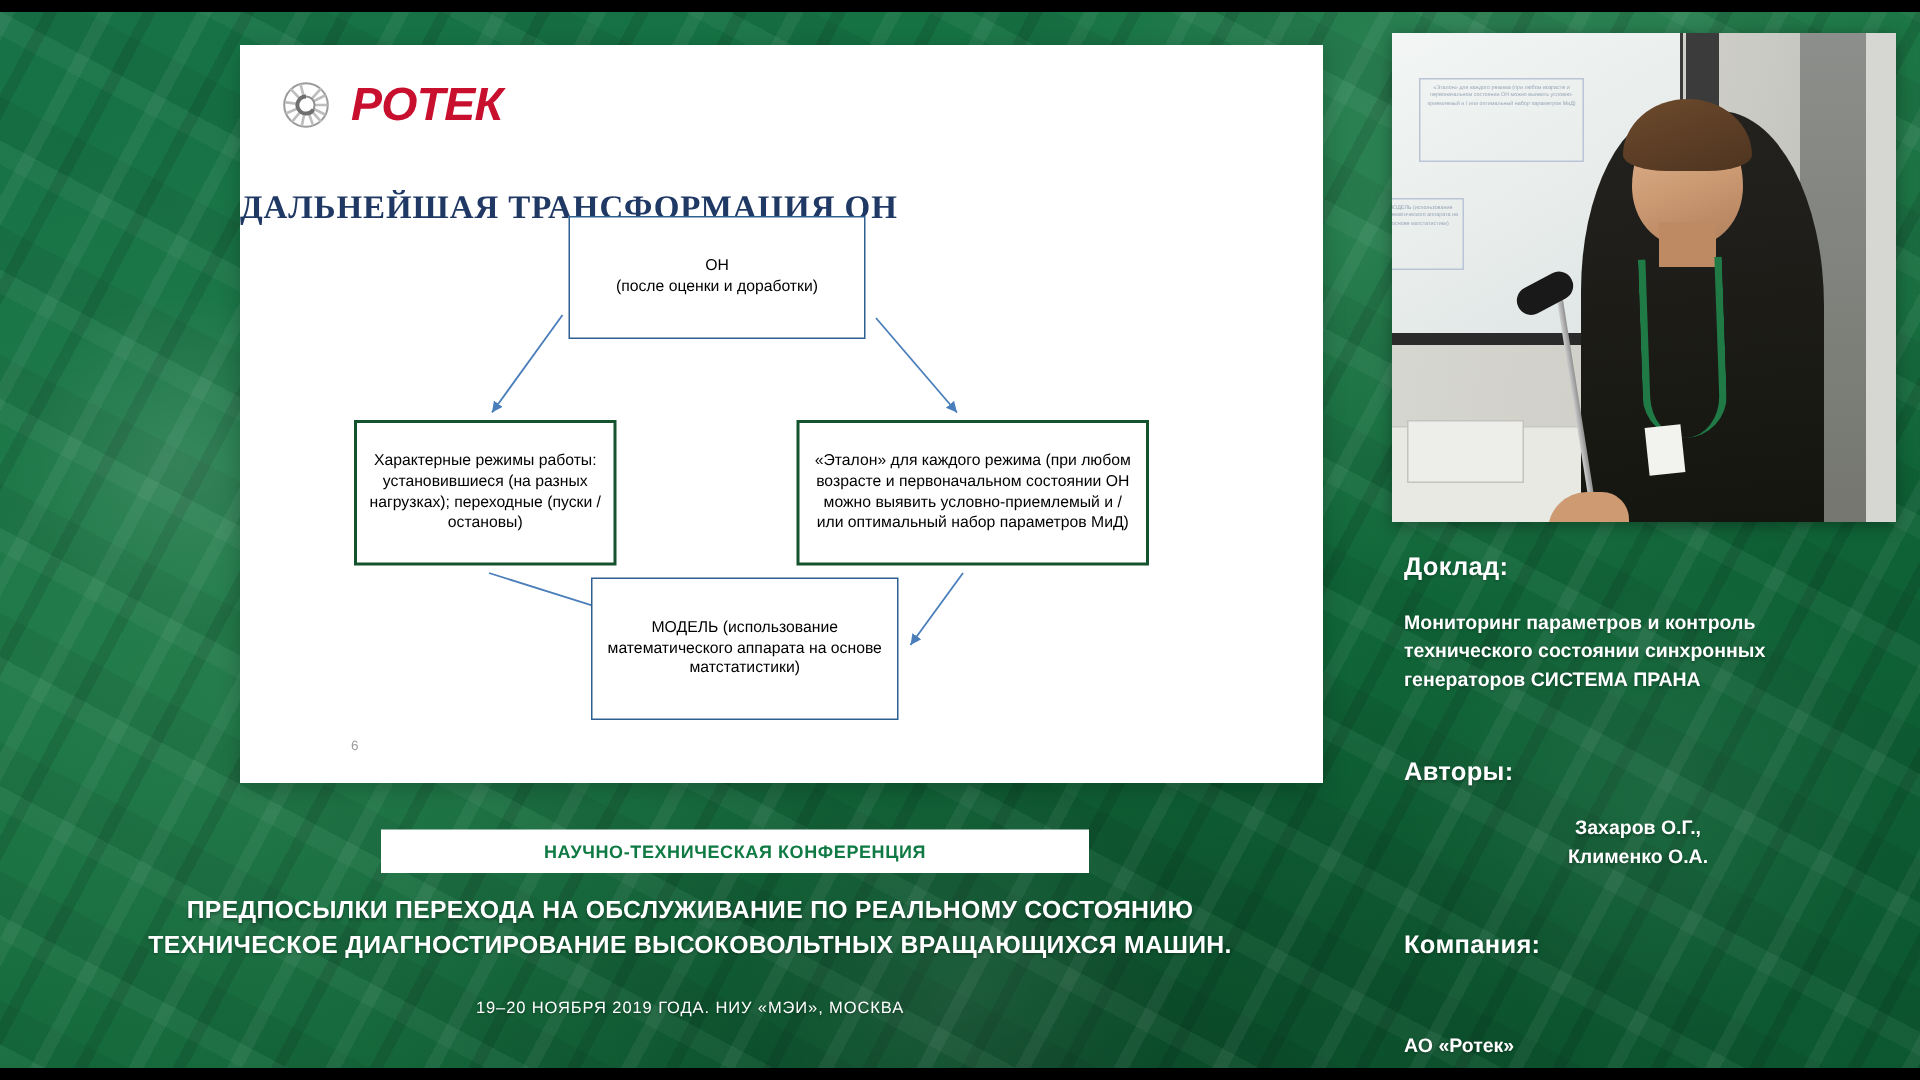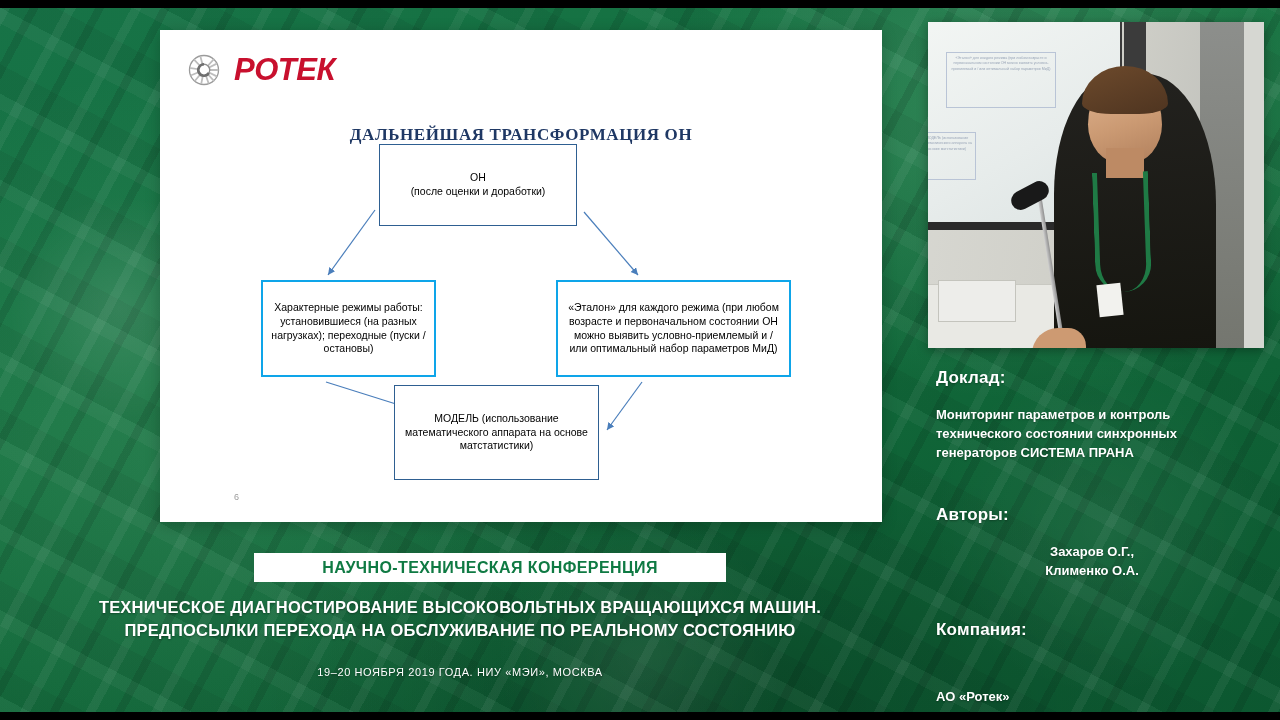--- a/index.html
+++ b/index.html
@@ -59,64 +59,64 @@
   }
   .logo-mark { width: 44px; height: 44px; }
   .logo-text {
     font-family: "Liberation Sans", sans-serif;
     font-weight: bold; font-style: italic;
     font-size: 31px; letter-spacing: -0.5px;
     color: #c8102e;
   }
   .slide-title {
     position: absolute; left: 0; top: 95px; width: 722px;
-    text-align: center;
+    text-align: left;
     font-family: "Liberation Serif", serif;
     font-weight: bold;
-    font-size: 17px;
+    font-size: 22px;
     letter-spacing: 0.6px;
     color: #1f3864;
   }
 
   
   .diagram { position: absolute; left: 0; top: 0; width: 722px; height: 492px; }
   .dbox {
     position: absolute;
     display: flex; align-items: center; justify-content: center;
     text-align: center;
     background: #ffffff;
     font-family: "Liberation Sans", sans-serif;
     color: #000;
     line-height: 1.32;
     padding: 0 6px;
     z-index: 2;
   }
   .dbox.blue { border: 1.5px solid #2e5f91; }
-  .dbox.black { border: 2px solid #0ea5e9; margin-left: 25px; }
+  .dbox.black { border: 2px solid #14532d; }
 
   #box-top    { left: 219px; top: 114px; width: 198px; height: 82px; font-size: 10.5px; }
   #box-left   { left: 76px;  top: 250px; width: 175px; height: 97px; font-size: 10.5px; }
   #box-right  { left: 371px; top: 250px; width: 235px; height: 97px; font-size: 10.5px; }
   #box-bottom { left: 234px; top: 355px; width: 205px; height: 95px; font-size: 10.5px; }
 
   .slide-num {
     position: absolute; left: 74px; top: 462px;
     font-size: 9px; color: #9b9b9b;
     font-family: "Liberation Sans", sans-serif;
   }
 
   
   .conf-banner {
     position: absolute; left: 254px; top: 553px;
     width: 472px; height: 29px;
     background: #ffffff;
     display: flex; align-items: center; justify-content: center;
   }
   .conf-banner span {
-    font-size: 16px; font-weight: bold; letter-spacing: 0.4px;
+    font-size: 12px; font-weight: bold; letter-spacing: 0.4px;
     color: #0f7a43;
   }
   .conf-title {
     position: absolute; left: 40px; top: 596px; width: 840px;
     text-align: center; color: #ffffff;
     font-size: 16.5px; font-weight: bold; line-height: 1.42;
     letter-spacing: 0.2px;
     text-shadow: 0 1px 2px rgba(0,0,0,0.35);
   }
   .conf-date {
@@ -256,22 +256,22 @@
     <div class="dbox black" id="box-right">«Эталон» для каждого режима (при любом возрасте и первоначальном состоянии ОН можно выявить условно-приемлемый и / или оптимальный набор параметров МиД)</div>
     <div class="dbox blue" id="box-bottom">МОДЕЛЬ (использование математического аппарата на основе матстатистики)</div>
 
     <div class="slide-num">6</div>
   </div>
 
   <div class="conf-banner">
     <span>НАУЧНО-ТЕХНИЧЕСКАЯ КОНФЕРЕНЦИЯ</span>
   </div>
   <div class="conf-title">
+    <div>ПРЕДПОСЫЛКИ ПЕРЕХОДА НА ОБСЛУЖИВАНИЕ ПО РЕАЛЬНОМУ СОСТОЯНИЮ</div>
     <div>ТЕХНИЧЕСКОЕ ДИАГНОСТИРОВАНИЕ ВЫСОКОВОЛЬТНЫХ ВРАЩАЮЩИХСЯ МАШИН.</div>
-    <div>ПРЕДПОСЫЛКИ ПЕРЕХОДА НА ОБСЛУЖИВАНИЕ ПО РЕАЛЬНОМУ СОСТОЯНИЮ</div>
   </div>
   <div class="conf-date">19–20 НОЯБРЯ 2019 ГОДА. НИУ «МЭИ», МОСКВА</div>
 
   <div class="video-frame">
     <div class="v-wall"></div>
     <div class="v-screen"></div>
     <div class="v-slidebox v-sb1">«Эталон» для каждого режима (при любом возрасте и первоначальном состоянии ОН можно выявить условно-приемлемый и / или оптимальный набор параметров МиД)</div>
     <div class="v-slidebox v-sb2">МОДЕЛЬ (использование математического аппарата на основе матстатистики)</div>
     <div class="v-screen-bar"></div>
     <div class="v-door"></div>

